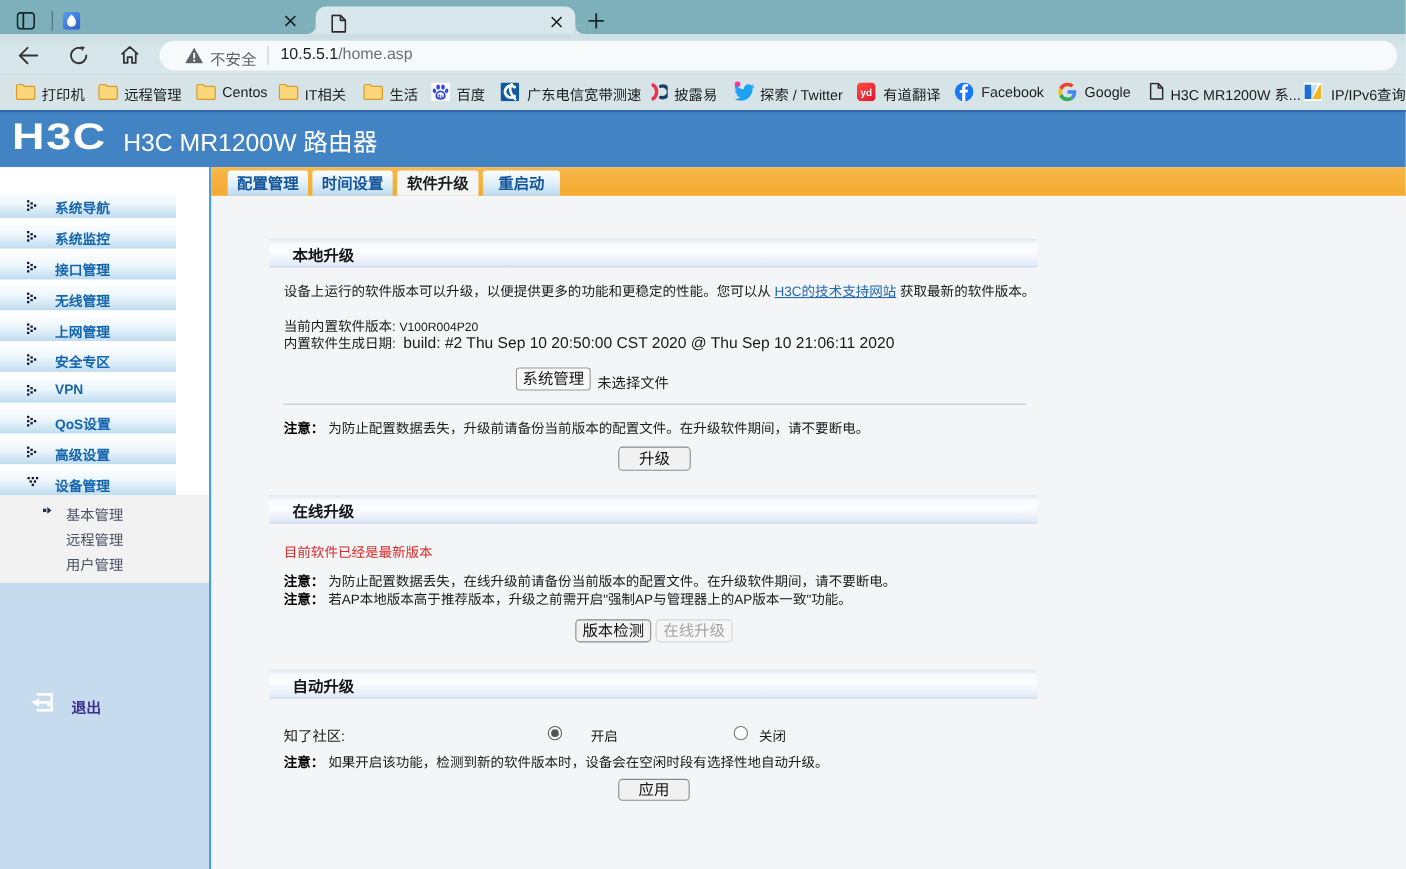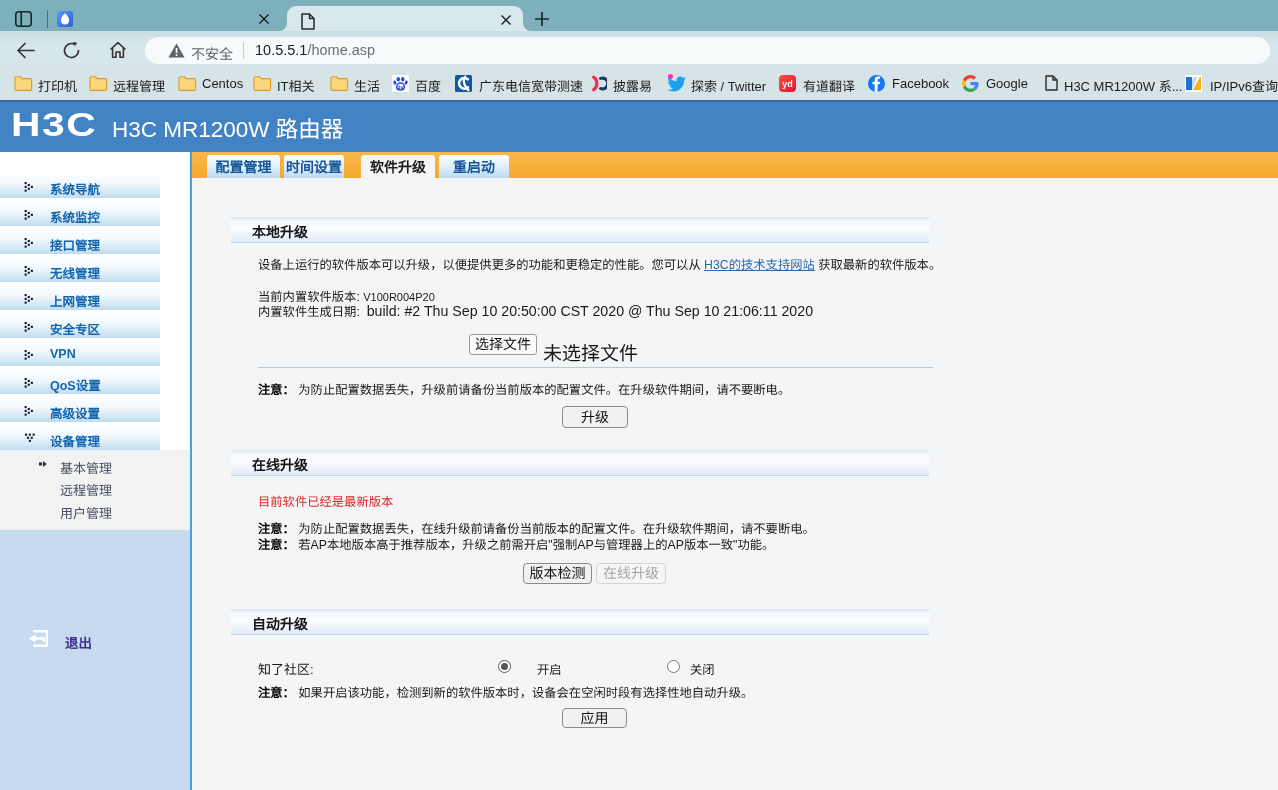--- a/index.html
+++ b/index.html
@@ -29,21 +29,21 @@
   .subitem{left:60px;font-size:13px;color:#4a5065;}
   #logout{left:52px;top:632px;font-size:13.5px;font-weight:bold;color:#3b2f90;margin-left:13px;}
   
   #tabstrip{left:192px;top:152px;width:1086px;height:26px;background:linear-gradient(#f7b74b,#f5aa2f);}
   .ptab{position:absolute;top:155px;height:23px;border-radius:3px 3px 0 0;text-align:center;font-size:14px;font-weight:bold;line-height:24px;}
   .radio{position:absolute;width:13px;height:13px;border-radius:50%;border:1px solid #767676;background:#fff;box-sizing:border-box;}
   .radio.sel{border-color:#5a5a5a;}
   .radio.sel::after{content:'';position:absolute;left:2px;top:2px;width:7px;height:7px;border-radius:50%;background:#555;}
   .ptab.off{background:linear-gradient(#ffffff,#dceef9 55%,#bcdaf0);color:#15559a;}
   .ptab.on{background:#f4f5f6;color:#1d1d1d;}
-  .sechead{left:231px;width:698px;height:26px;box-sizing:border-box;border-bottom:1px solid #c2d5ee;background:linear-gradient(#dde6f0,#f7fafe 18%,#fbfdff 50%,#dfe9f7 100%);text-decoration:underline;}
+  .sechead{left:245px;width:698px;height:26px;box-sizing:border-box;border-bottom:1px solid #c2d5ee;background:linear-gradient(#dde6f0,#f7fafe 18%,#fbfdff 50%,#dfe9f7 100%);text-decoration:underline;}
   .sechead span{position:absolute;left:21px;top:4px;font-size:14px;font-weight:bold;color:#151515;}
   .ctext{font-size:12.3px;color:#1a1a1a;white-space:nowrap;}
   .ctext b{color:#000;}
   a.lnk{color:#2468b4;text-decoration:underline;}
   .btn{position:absolute;box-sizing:border-box;background:#f1f1f1;border:1px solid #8b8b8b;border-radius:4px;
        font-size:14px;color:#111;text-align:center;font-family:"Liberation Sans",sans-serif;}
   .btn.dis{background:#f6f6f6;border-color:#d4d4d4;color:#a5a5a5;}
   .red{color:#e02a2a;}
   .hr1{left:258px;width:675px;height:1px;background:#aecbe8;}
 </style>
@@ -335,31 +335,31 @@
 <div class="abs subitem" style="top:480px">远程管理</div>
 <div class="abs subitem" style="top:503px">用户管理</div>
 <svg class="abs" style="left:28px;top:630px" width="20" height="17" viewBox="0 0 20 17">
     <path d="M6.5 2.6 V1.2 H19 V15.8 H6.5 V14.4" fill="none" stroke="#fff" stroke-width="2.4"></path>
     <path d="M6.8 8.5 H16 V12" fill="none" stroke="#fff" stroke-width="2.4"></path>
     <path d="M7.6 4.6 L0.6 8.5 L7.6 12.4 Z" fill="#fff"></path>
   </svg>
 <div class="abs" id="logout">退出</div>
 <div class="abs" id="tabstrip"></div>
 <div class="abs ptab off" style="left:207px;width:73px">配置管理</div>
-<div class="abs ptab off" style="left:284px;width:60px">时间设置</div>
+<div class="abs ptab off" style="left:284px;width:73px">时间设置</div>
 <div class="abs ptab on" style="left:361px;width:74px">软件升级</div>
 <div class="abs ptab off" style="left:439px;width:70px">重启动</div>
 <div class="abs sechead" style="top:217px">
     <span>本地升级</span>
   </div>
 <div class="abs ctext" style="left:258px;top:255px">设备上运行的软件版本可以升级，以便提供更多的功能和更稳定的性能。您可以从 <a class="lnk" href="#">H3C的技术支持网站</a> 获取最新的软件版本。</div>
 <div class="abs ctext" style="left:258px;top:287px">当前内置软件版本: <span style="font-size:11px">V100R004P20</span></div>
 <div class="abs ctext" style="left:258px;top:302px">内置软件生成日期:&nbsp; <span style="font-size:14.2px">build: #2 Thu Sep 10 20:50:00 CST 2020 @ Thu Sep 10 21:06:11 2020</span></div>
-<div class="abs btn" style="left:469px;top:334px;width:68px;height:21px;line-height:19px;border-radius:3px;border-color:#9a9a9a;background:#fafafa">选择文件</div>
-<div class="abs ctext" style="left:543px;top:338px;font-size:19px">未选择文件</div>
+<div class="abs btn" style="left:469px;top:334px;width:68px;height:21px;line-height:19px;border-radius:3px;border-color:#9a9a9a;background:#fafafa">系统管理</div>
+<div class="abs ctext" style="left:543px;top:338px;font-size:13px">未选择文件</div>
 <div class="abs hr1" style="top:367px"></div>
 <div class="abs ctext" style="left:258px;top:380px"><b>注意：</b> 为防止配置数据丢失，升级前请备份当前版本的配置文件。在升级软件期间，请不要断电。</div>
 <div class="abs btn" style="left:562px;top:406px;width:66px;height:22px;line-height:20px">升级</div>
 
 <div class="abs sechead" style="top:450px">
     <span>在线升级</span>
   </div>
 <div class="abs ctext red" style="left:258px;top:492px">目前软件已经是最新版本</div>
 <div class="abs ctext" style="left:258px;top:519px"><b>注意：</b> 为防止配置数据丢失，在线升级前请备份当前版本的配置文件。在升级软件期间，请不要断电。</div>
 <div class="abs ctext" style="left:258px;top:535px"><b>注意：</b> 若AP本地版本高于推荐版本，升级之前需开启"强制AP与管理器上的AP版本一致"功能。</div>

